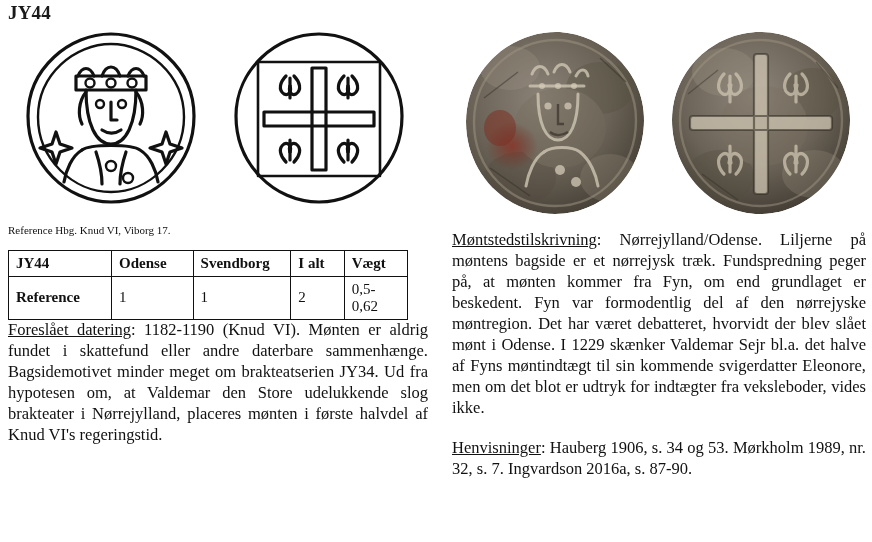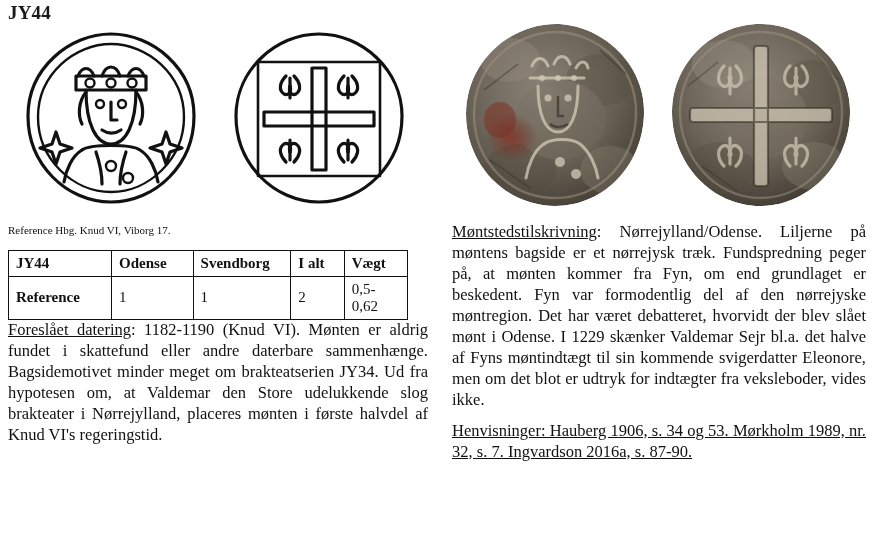--- a/index.html
+++ b/index.html
@@ -84,33 +84,33 @@
   .col-ialt { width: 56px; }
   .col-vaegt { width: 60px; margin-top: 20px; }
 
   
   .para {
     font-size: 16.5px;
     line-height: 1.27;
     text-align: justify;
     margin: 0;
   }
-  .para + .para { margin-top: 10px; text-decoration: underline; }
+  .para + .para { margin-top: 19px; }
   .lead-underline {
     text-decoration: underline;
   }
   .left-para-block {
     margin-top: 0;
   }
 
   
   .right-col {
     position: absolute;
     left: 452px;
-    top: 20px;
+    top: 28px;
     width: 414px;
   }
   .photos {
     display: flex;
     gap: 16px;
     justify-content: flex-start;
     margin-left: 8px;
   }
   .photo-wrap {
     width: 190px;

